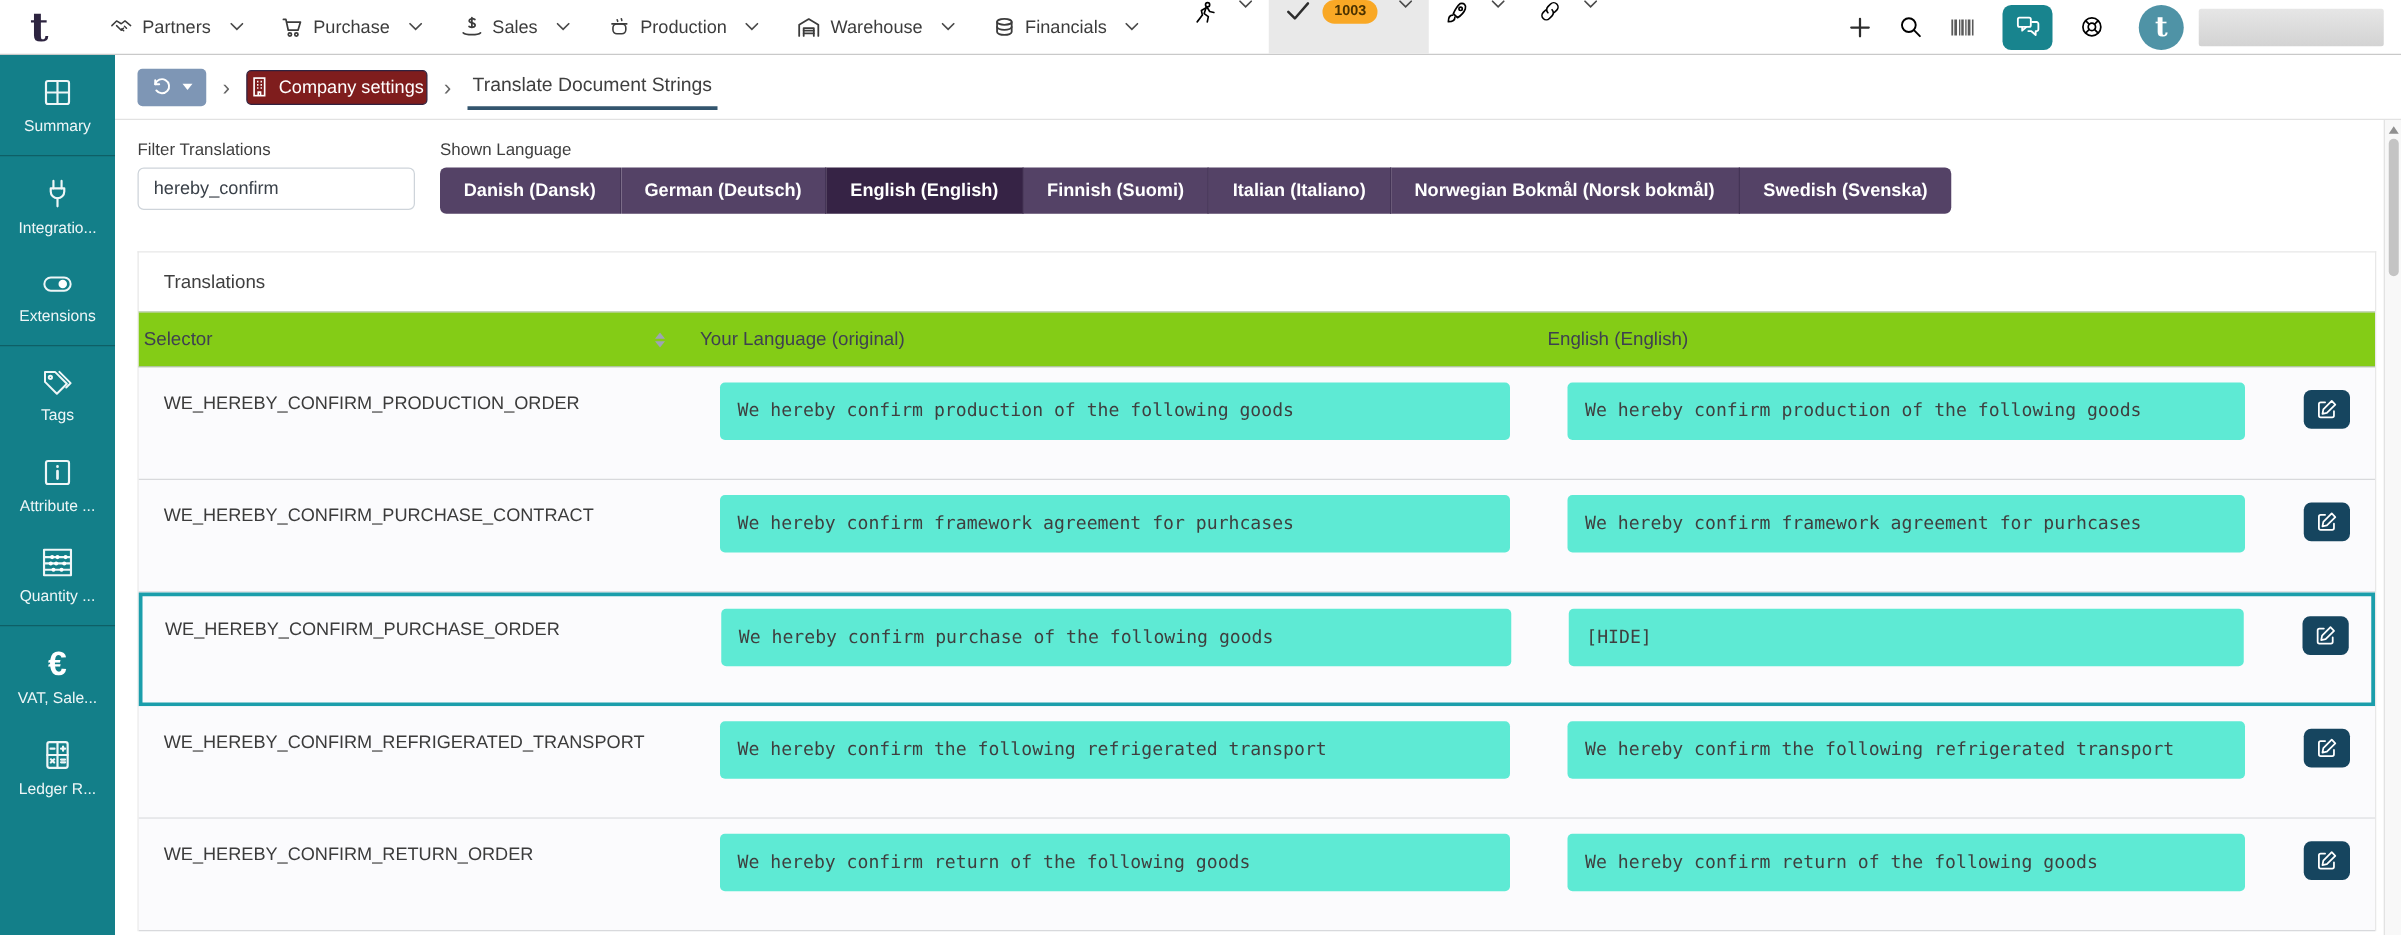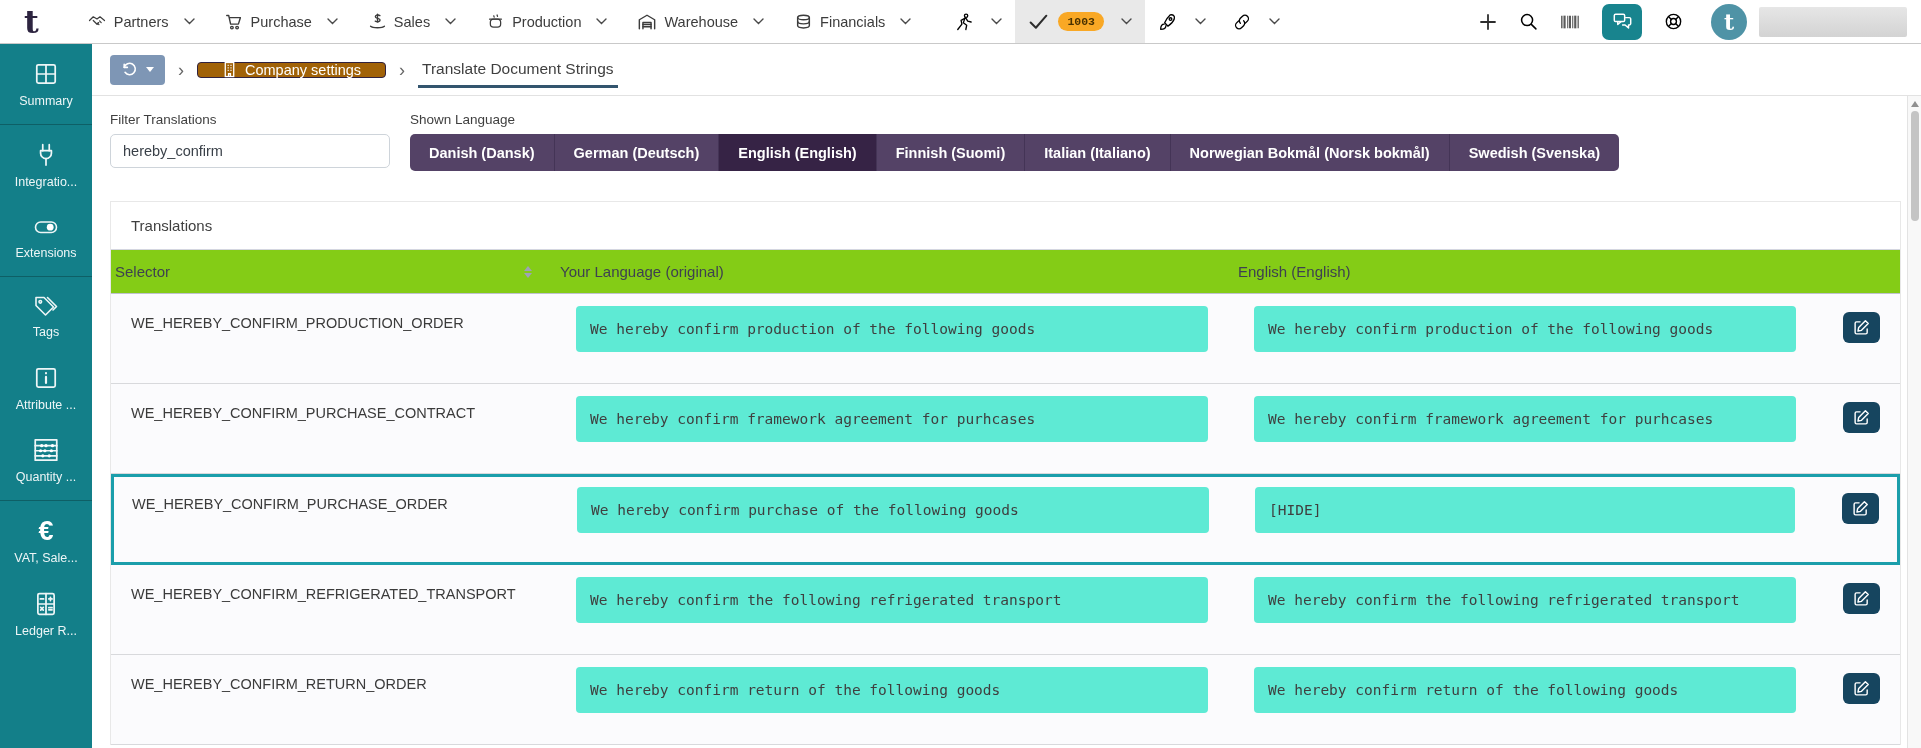--- a/index.html
+++ b/index.html
@@ -11,21 +11,21 @@
     border-bottom:1px solid #c9c9c9; background:#fff; position:relative; z-index:5; }
   .logo { font-family:"DejaVu Serif", serif; font-weight:bold; font-size:32px; color:#2d2440;
     line-height:1; margin-right:48px; cursor:pointer; }
   .menus { display:flex; align-items:center; height:100%; }
   .menu-item { display:flex; align-items:center; gap:7px; margin-right:30px; cursor:pointer;
     font-size:14.5px; color:#3c3c3c; height:100%; }
   .ic { display:inline-flex; align-items:center; justify-content:center; }
   .ic svg { display:block; }
   .caret { margin-left:8px; }
   .icon-menus { display:flex; align-items:center; height:100%; }
-  .icon-menu { display:flex; align-items:center; gap:9px; padding:0 13px; height:100%; cursor:pointer;font-family:Liberation Mono, monospace; }
+  .icon-menu { display:flex; align-items:flex-start; gap:9px; padding:0 13px; height:100%; cursor:pointer; }
   .icon-menu.active { background:#e9e9e9; }
   .badge { background:#f9a825; color:#4a3200; font-size:11.5px; font-weight:bold;
     padding:2px 9px; border-radius:10px; line-height:15px; }
   .topbar-spacer { flex:1; }
   .action-icons { display:flex; align-items:center; gap:22px; margin-right:28px; }
   .action-btn { cursor:pointer; display:flex; align-items:center; justify-content:center; }
   .chat-btn { width:40px; height:36px; background:#18848e; border-radius:7px; }
   .avatar { width:36px; height:36px; border-radius:50%; background:#4f93a6; color:#fff;
     font-family:"DejaVu Serif", serif; font-weight:bold; font-size:22px; display:flex;
     align-items:center; justify-content:center; cursor:pointer; }
@@ -47,29 +47,29 @@
   
   .main { flex:1; position:relative; background:#fff; }
 
   .crumb-bar { height:52px; display:flex; align-items:center; gap:13px; padding:0 18px;
     border-bottom:1px solid #e2e2e2; background:#fff; }
   .history-btn { display:flex; align-items:center; gap:8px; background:#7e96b5; border:none;
     border-radius:4px; height:30px; padding:0 11px; cursor:pointer; }
   .tri-down { width:0; height:0; border-left:4px solid transparent; border-right:4px solid transparent;
     border-top:5px solid #fff; }
   .crumb-sep { color:#666; font-size:18px; line-height:1; }
-  .company-btn { display:flex; align-items:center; gap:8px; background:#a16207; color:#fff;
-    border:1px solid #30223f; border-radius:4px; height:16px; padding:0 24px; font-size:14.5px;
+  .company-btn { display:flex; align-items:center; gap:8px; background:#7f1d1d; color:#fff;
+    border:1px solid #30223f; border-radius:4px; height:28px; padding:0 2px; font-size:14.5px;
     font-family:inherit; cursor:pointer; }
   .crumb-current { font-size:15.5px; color:#3f3f3f; padding:8px 4px 7px; border-bottom:3px solid #33556e; }
 
   .content { padding:16px 20px 0 18px; }
   .filters-row { display:flex; align-items:flex-start; }
   .field-label { font-size:13.5px; color:#3f3f3f; display:block; margin-bottom:7px; }
-  .filter-input { width:280px; height:34px; border:1px solid #ced4da; border-radius:5px;
+  .filter-input { width:222px; height:34px; border:1px solid #ced4da; border-radius:5px;
     padding:0 12px; font-size:14.5px; color:#3a4149; font-family:inherit; outline:none; }
   .lang-group { margin-left:20px; }
   .lang-buttons { display:flex; }
   .lang-btn { background:#544266; color:#fff; border:none; border-right:1px solid #443456;
     height:37px; padding:0 19px; font-size:14.5px; font-weight:bold; font-family:inherit;
     cursor:pointer; white-space:nowrap; }
   .lang-btn:first-child { border-radius:5px 0 0 5px; }
   .lang-btn:last-child { border-radius:0 5px 5px 0; border-right:none; }
   .lang-btn.selected { background:#362345; }
 

